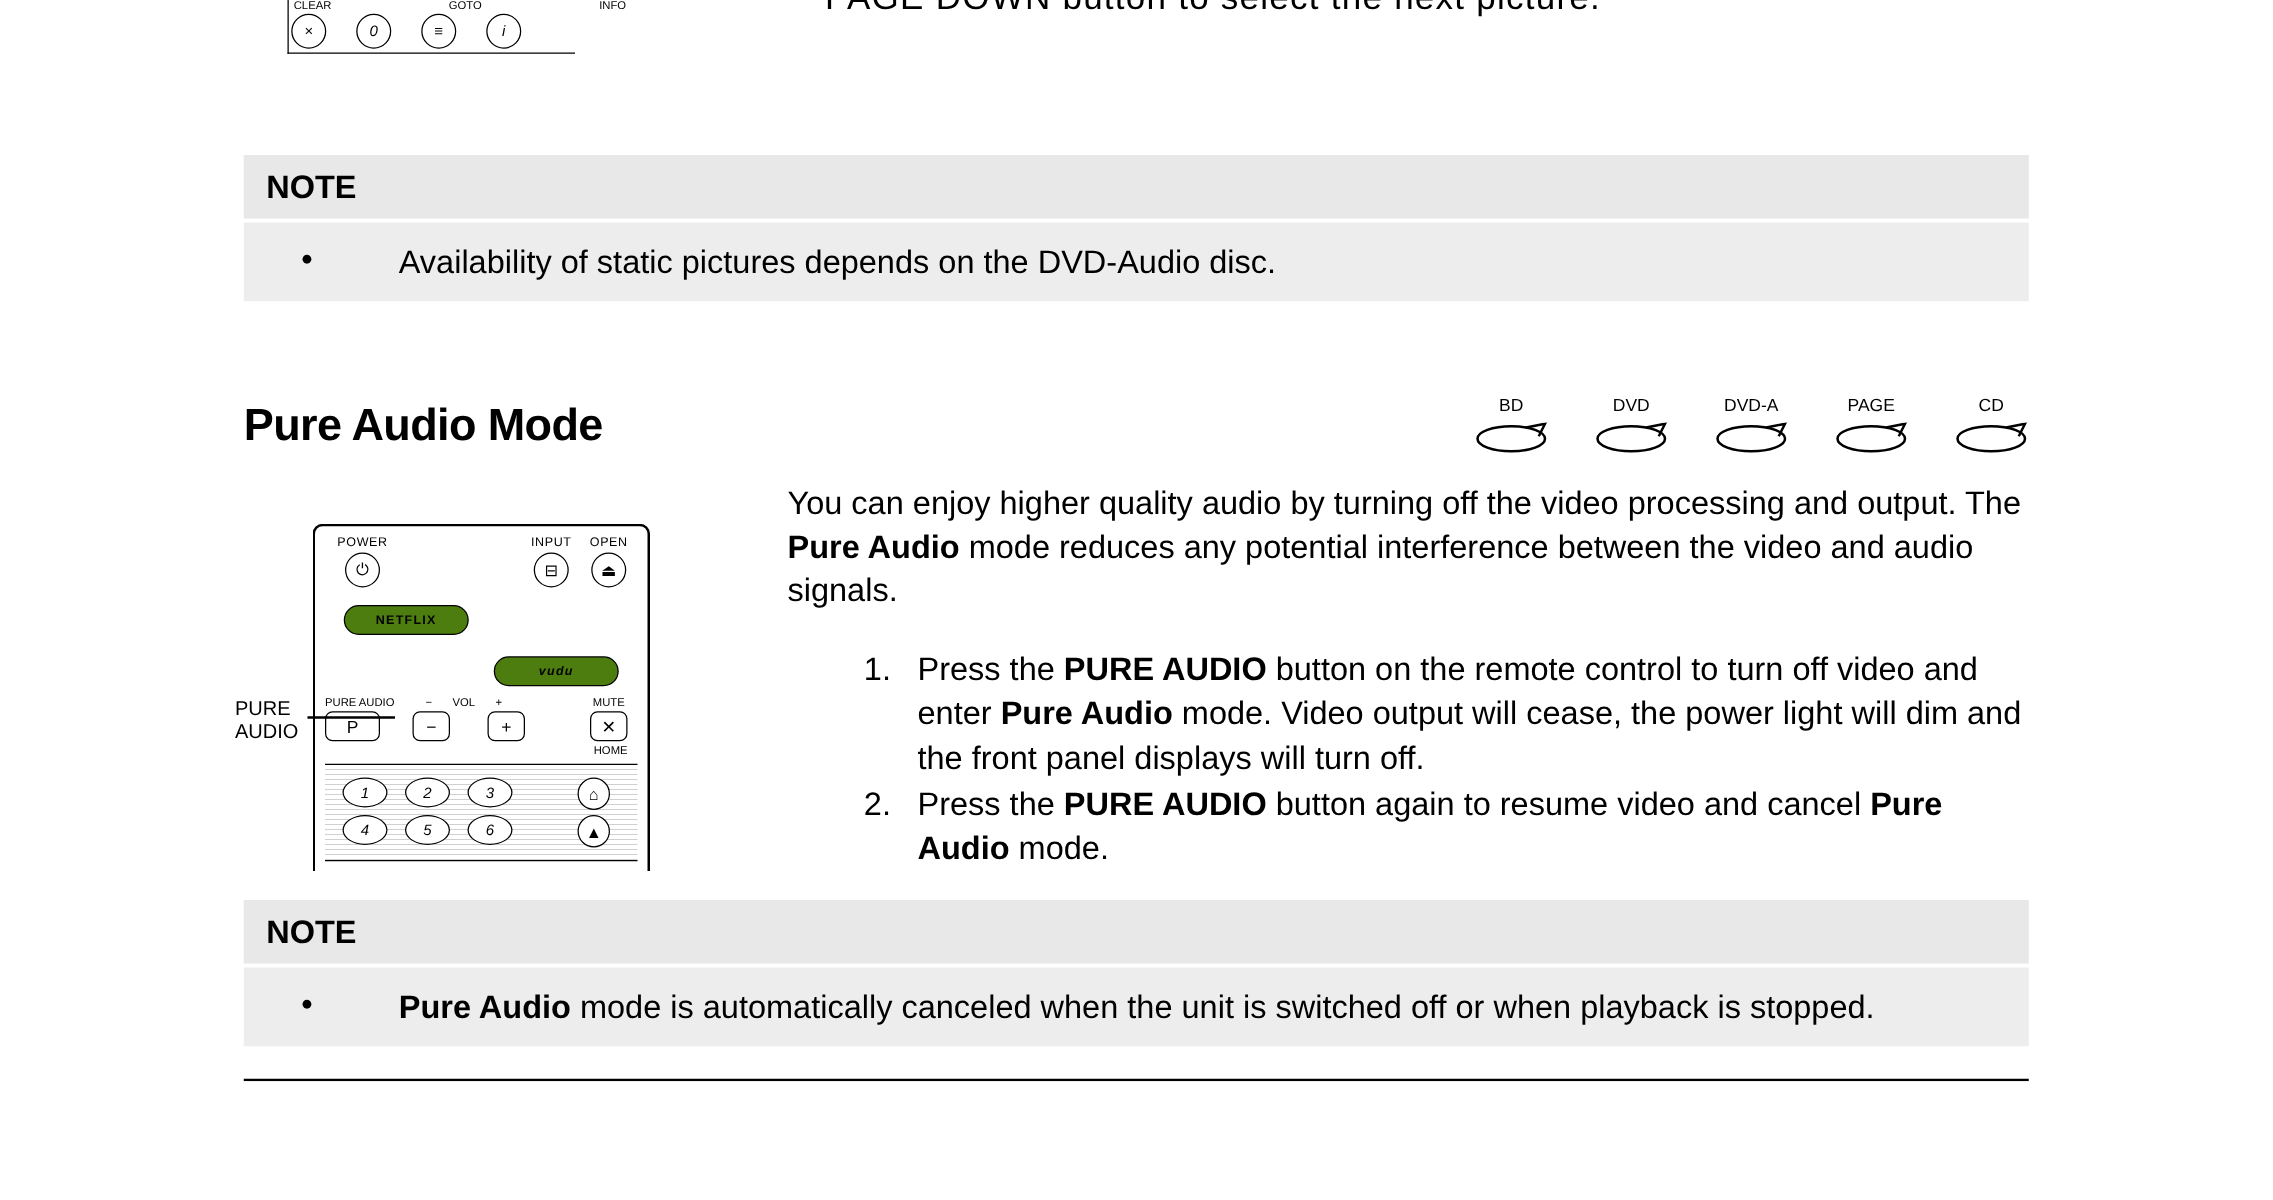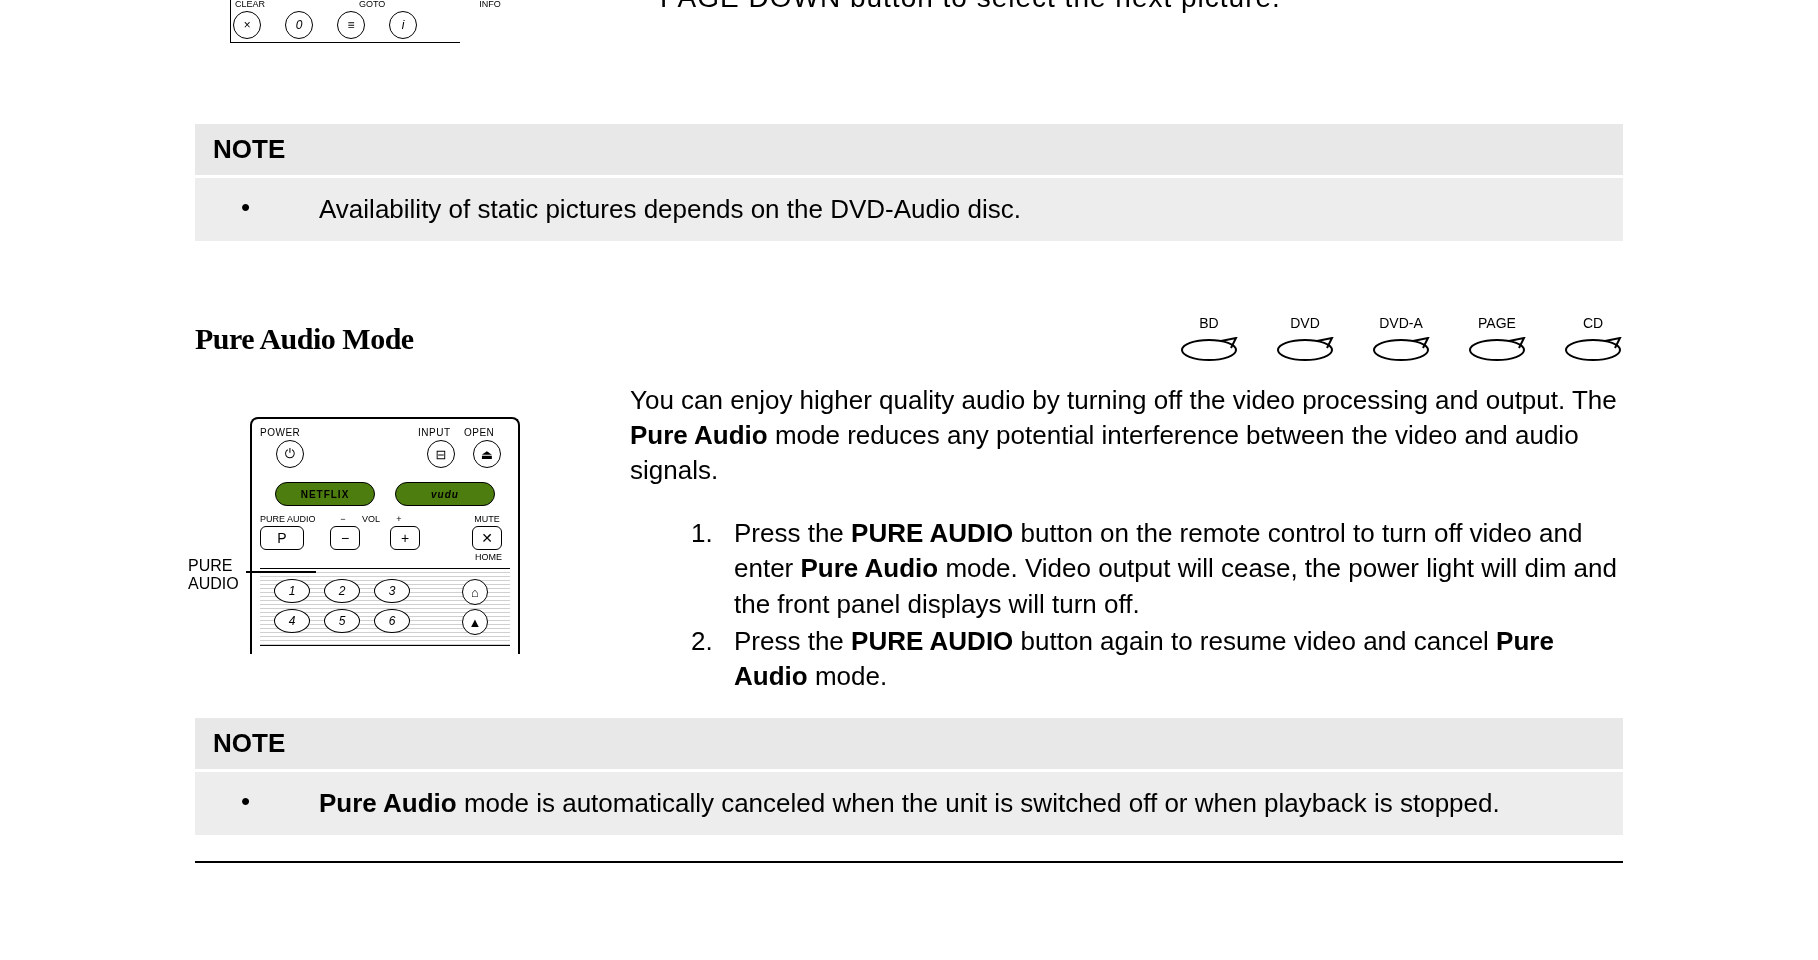--- a/index.html
+++ b/index.html
@@ -81,23 +81,23 @@
   }
   .bold { font-weight: 700; }
 
   .section-head-row {
     margin: 78px 195px 0 195px;
     display: flex;
     align-items: center;
     justify-content: space-between;
   }
   .section-head {
-    font-family: Liberation Serif, serif;
+    font-family: Liberation Sans, sans-serif;
     font-weight: 900;
-    font-size: 30px;
+    font-size: 36px;
     letter-spacing: -0.5px;
   }
   .disc-icons {
     display: flex;
     gap: 36px;
     align-items: center;
   }
   .disc {
     position: relative;
     width: 60px;
@@ -170,21 +170,21 @@
     top: 154px;
     width: 70px;
     height: 1.5px;
     background: #000;
   }
   .r-lblrow {
     display: flex;
     font-size: 10px;
     letter-spacing: 0.5px;
   }
-  .r-lblrow span { }
+  .r-lblrow span { text-align: center; }
   .r-btnrow {
     display: flex;
     margin-top: 2px;
   }
   .circ {
     width: 28px; height: 28px; border: 1.5px solid #000; border-radius: 50%;
     display: flex; align-items: center; justify-content: center;
     font-size: 13px; background: #fff;
     box-sizing: border-box;
   }
@@ -324,21 +324,21 @@
             <div style="width:46px; display:flex; justify-content:center;">
                 <div class="circ">⊟</div>
               </div>
             <div style="width:46px; display:flex; justify-content:center;">
                 <div class="circ">⏏</div>
               </div>
           </div>
 
           <div style="display:flex; gap:20px; margin-top:14px; justify-content:center;">
             <div class="pill" style="width:100px;">NETFLIX</div>
-            <div class="pill" style="width:100px; font-style:italic;">vudu</div>
+            <div class="pill" style="width:100px; font-style:italic;margin-top:41px;">vudu</div>
           </div>
 
           <div style="display:flex; font-size:9px; margin-top:8px; align-items:center;">
             <span style="width:70px; text-align:left;">PURE AUDIO</span>
             <span style="width:26px; text-align:center;">−</span>
             <span style="width:30px; text-align:center;">VOL</span>
             <span style="width:26px; text-align:center;">+</span>
             <span class="spacer"></span>
             <span style="width:46px; text-align:center;">MUTE</span>
           </div>

